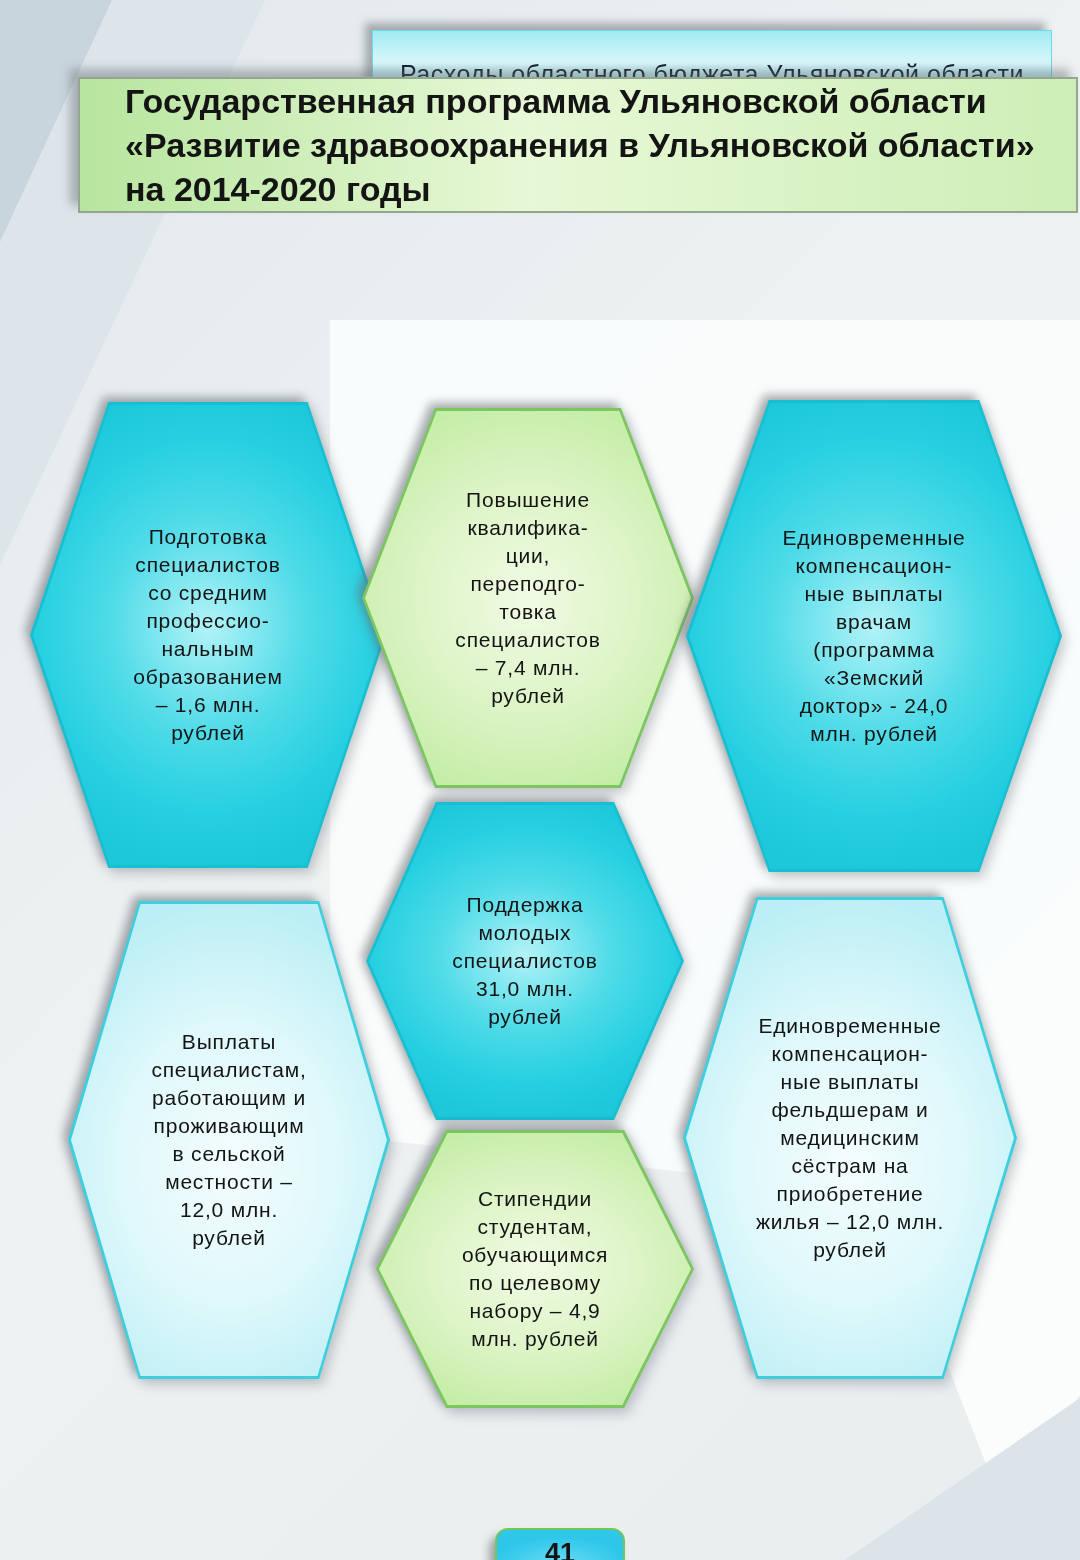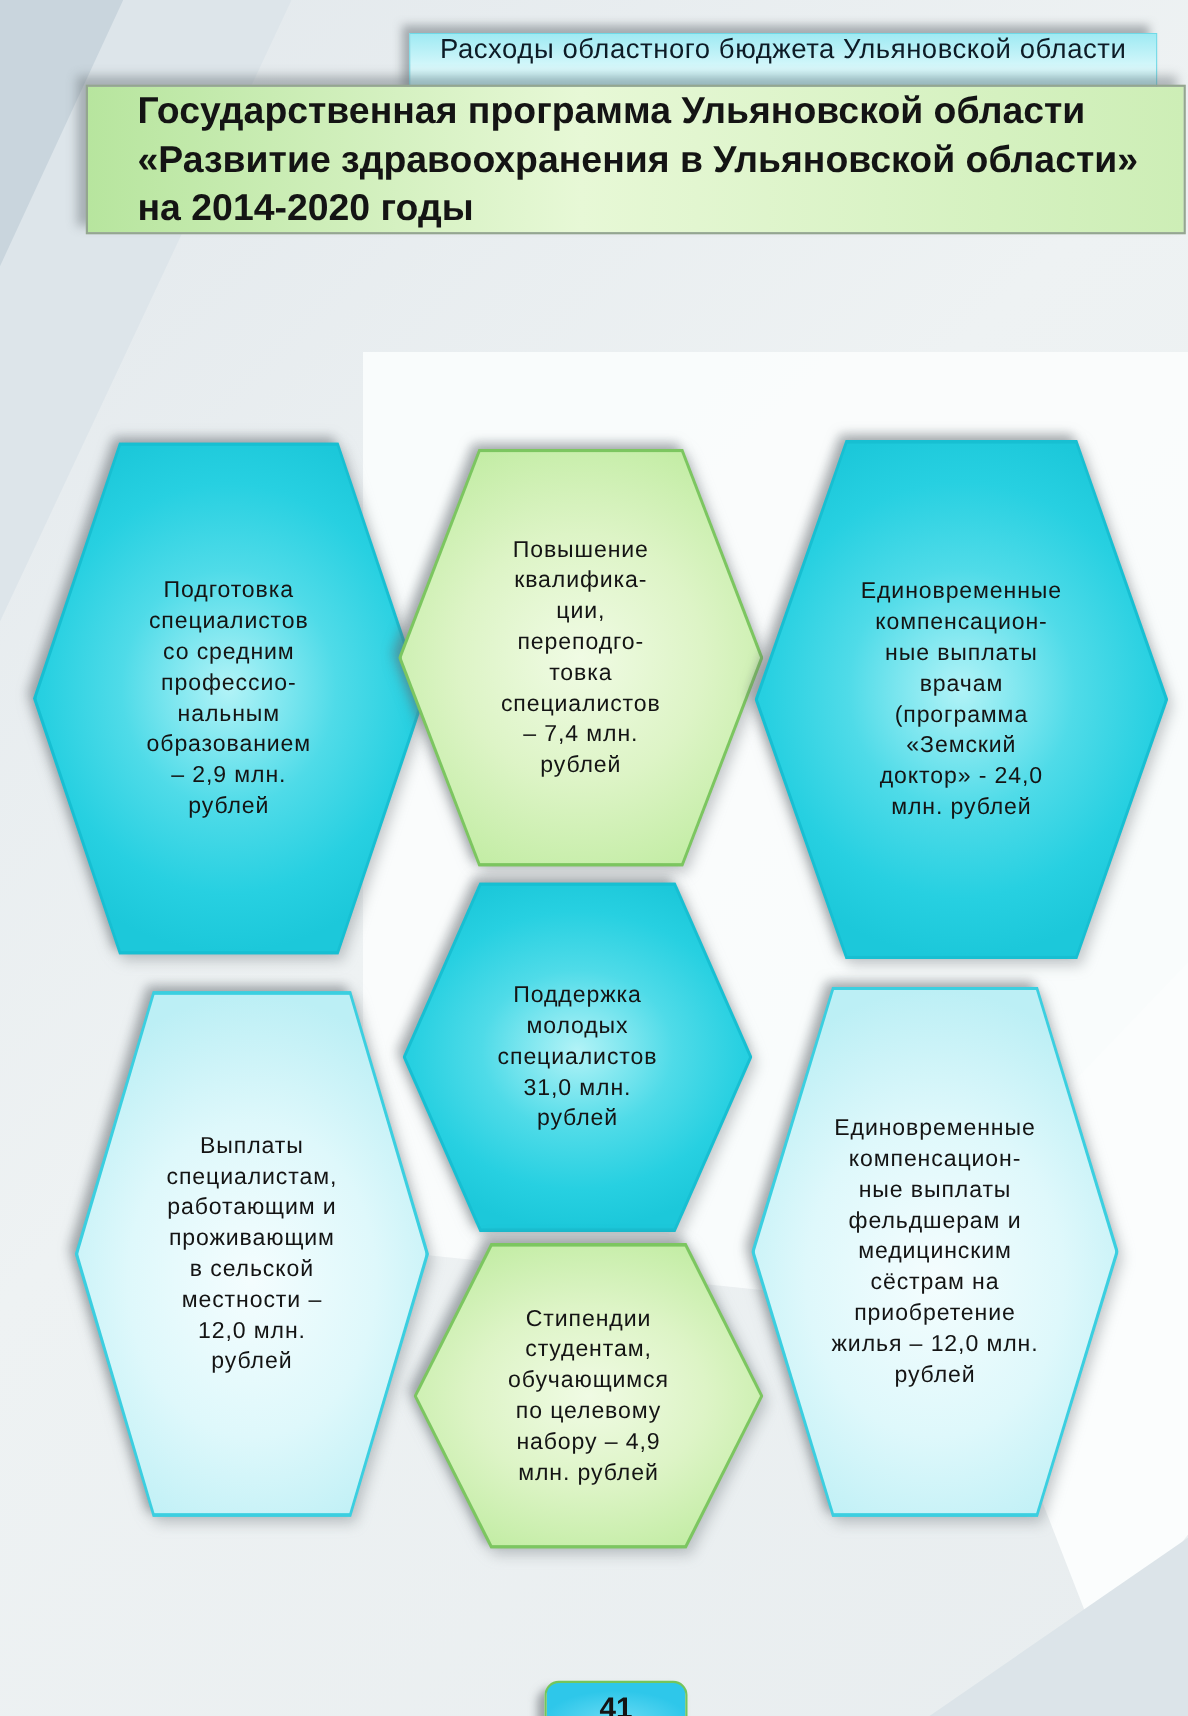--- a/index.html
+++ b/index.html
@@ -19,21 +19,21 @@
   .bg-tri-1{position:absolute;inset:0;background:var(--bg-tri-dark);
     clip-path:polygon(0 0,112px 0,0 242px);}
   .bg-corner{position:absolute;inset:0;background:var(--bg-corner);
     clip-path:polygon(845px 1560px,1080px 1398px,1080px 1560px);}
   
   .banner{
     position:absolute;left:372px;top:30px;width:678px;height:58px;
     background:linear-gradient(180deg,var(--banner-top) 0%,var(--banner-mid) 55%,var(--banner-bottom) 100%);
     border:1px solid var(--banner-border);
     box-shadow:-7px -7px 8px rgba(98,106,112,.5);
-    display:flex;align-items:flex-start;justify-content:center;
+    display:flex;align-items:flex-end;justify-content:center;
     font-size:25px;letter-spacing:.5px;color:var(--text-banner);
   }
   
   .box-green{
     border:2px solid var(--box-border-green);
     box-shadow:-8px -8px 9px rgba(100,108,114,.45);
     color:var(--text-dark);font-weight:bold;white-space:pre-line;
   }
   .title-box{
     position:absolute;left:40px;top:77px;width:1000px;height:136px;
@@ -107,21 +107,21 @@
 
   <div class="hex cyan" style="left:30px;top:402px;width:356px;height:466px">
     <div class="hex-border"></div>
     <div class="hex-fill"></div>
     <div class="hex-text">Подготовка
 специалистов
 со средним
 профессио-
 нальным
 образованием
-– 2,9 млн.
+– 1,6 млн.
 рублей</div>
   </div>
 
   <div class="hex green" style="left:362px;top:408px;width:332px;height:380px">
     <div class="hex-border"></div>
     <div class="hex-fill"></div>
     <div class="hex-text">Повышение
 квалифика-
 ции,
 переподго-

